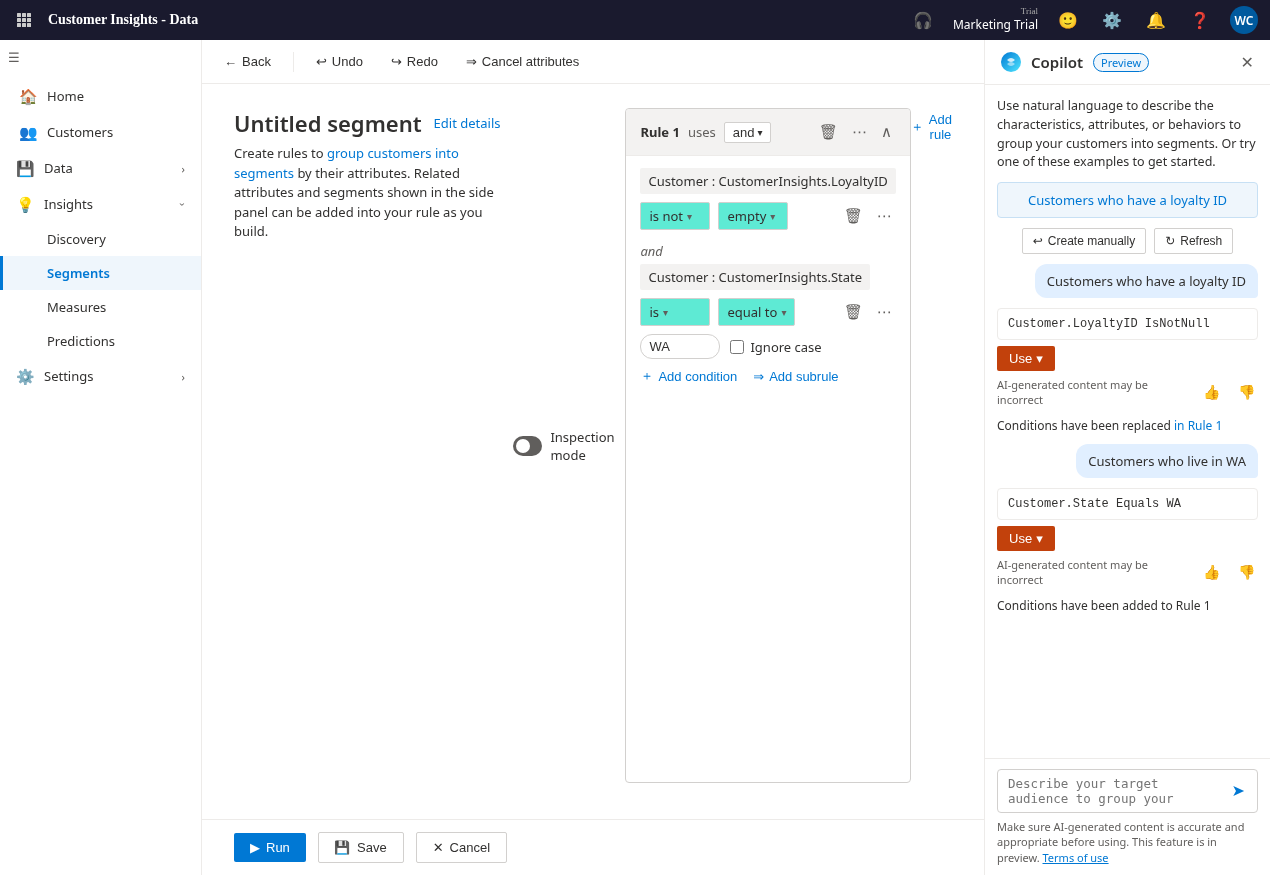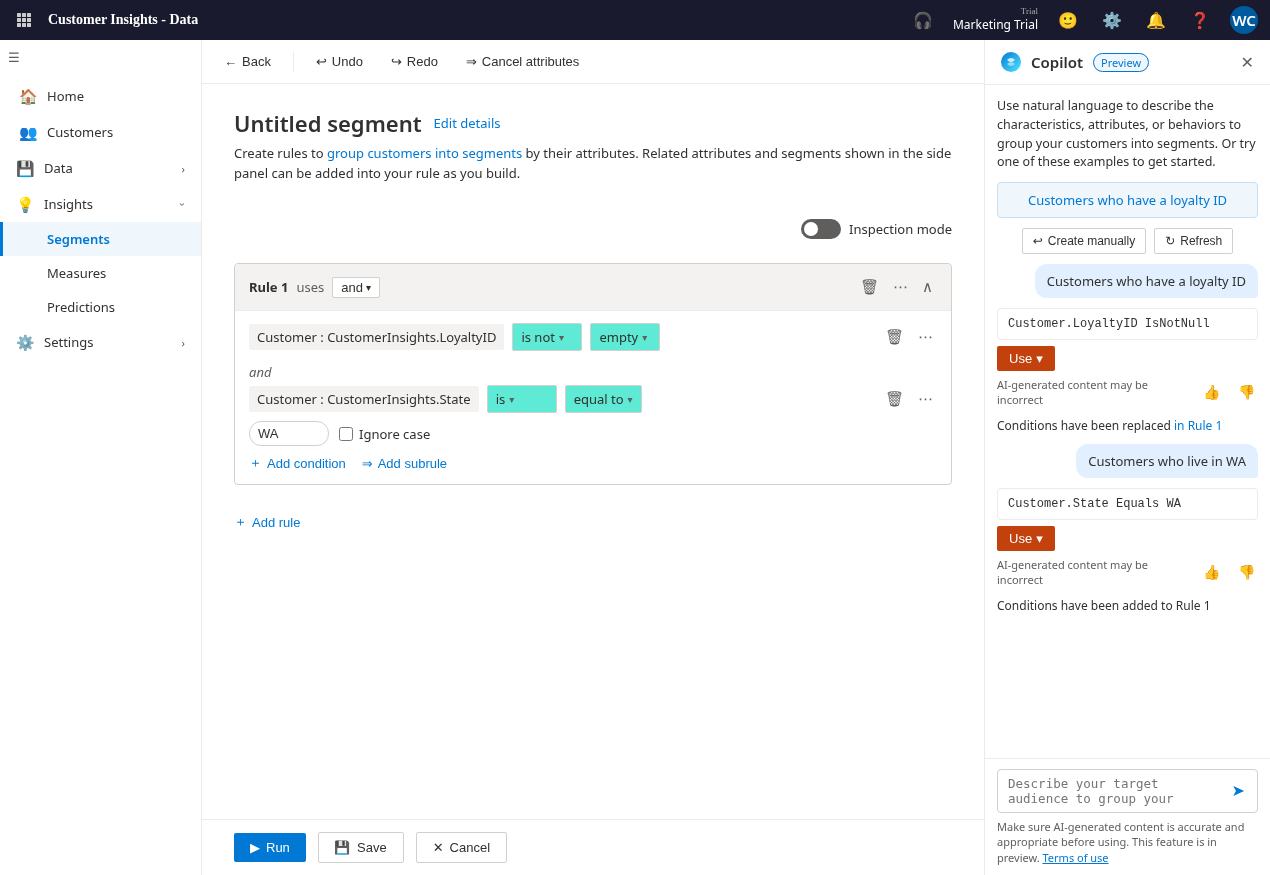--- a/index.html
+++ b/index.html
@@ -8,21 +8,21 @@
     
     .topbar { background: #1a1a2e; color: #fff; height: 40px; display: flex; align-items: center; padding: 0 12px; gap: 12px; flex-shrink: 0; }
     .topbar-grid { display: flex; align-items: center; gap: 6px; cursor: pointer; padding: 4px; }
     .topbar-grid svg { width: 16px; height: 16px; fill: #ccc; }
     .topbar-title { font-size: 14px; font-weight: 600; color: #fff; flex: 1; font-family: Liberation Serif, serif; }
     .topbar-right { display: flex; align-items: center; gap: 16px; }
     .topbar-trial { display: flex; flex-direction: column; align-items: flex-end; }
     .topbar-trial .trial-label { font-size: 9px; color: #aaa; line-height: 1; font-family: Liberation Serif, serif; }
     .topbar-trial .trial-name { font-size: 12px; color: #fff; }
     .topbar-icon { width: 28px; height: 28px; display: flex; align-items: center; justify-content: center; cursor: pointer; color: #ccc; font-size: 16px; border-radius: 50%; }
-    .avatar { width: 28px; height: 28px; border-radius: 50%; background: #005a9e; color: #fff; display: flex; align-items: center; justify-content: center; font-size: 15px; font-weight: 600; cursor: pointer; }
+    .avatar { width: 28px; height: 28px; border-radius: 50%; background: #005a9e; color: #fff; display: flex; align-items: center; justify-content: center; font-size: 12px; font-weight: 600; cursor: pointer; }
 
     
     .main-layout { display: flex; flex: 1; overflow: hidden; }
 
     
     .sidebar { width: 202px; background: #fff; border-right: 1px solid #edebe9; display: flex; flex-direction: column; flex-shrink: 0; overflow-y: auto; }
     .sidebar-hamburger { padding: 8px; cursor: pointer; display: flex; align-items: center; color: #605e5c; }
     .sidebar-nav { padding: 4px 0; }
     .nav-item { display: flex; align-items: center; gap: 10px; padding: 8px 16px; cursor: pointer; color: #323130; font-size: 13px; border-left: 3px solid transparent; }
     .nav-item.active { border-left-color: #0078d4; background: #eff6fc; color: #0078d4; font-weight: 600; }
@@ -35,21 +35,21 @@
 
     
     .content-area { flex: 1; display: flex; flex-direction: column; overflow: hidden; }
 
     
     .toolbar { background: #fff; border-bottom: 1px solid #edebe9; padding: 0 16px; height: 44px; display: flex; align-items: center; gap: 16px; flex-shrink: 0; }
     .toolbar-btn { display: flex; align-items: center; gap: 5px; background: none; border: none; cursor: pointer; font-size: 13px; color: #323130; padding: 4px 6px; border-radius: 2px; }
     .toolbar-separator { width: 1px; height: 20px; background: #edebe9; }
 
     
-    .page-content { flex: 1; overflow-y: auto; padding: 24px 32px; display: flex; flex-direction: column; gap: 12px; background: #fff; }
+    .page-content { flex: 1; overflow-y: auto; padding: 24px 32px; display: flex; flex-direction: row; gap: 0; background: #fff; }
     .page-header { margin-bottom: 8px; }
     .page-title-row { display: flex; align-items: center; gap: 12px; margin-bottom: 6px; }
     .page-title { font-size: 22px; font-weight: 600; color: #323130; }
     .edit-details-link { font-size: 13px; color: #0078d4; cursor: pointer; text-decoration: none; }
     .page-subtitle { font-size: 13px; color: #323130; line-height: 1.5; margin-bottom: 16px; }
     .page-subtitle a { color: #0078d4; }
 
     
     .inspection-row { display: flex; justify-content: flex-end; align-items: center; gap: 8px; margin-bottom: 12px; }
     .toggle { position: relative; width: 40px; height: 20px; }
@@ -184,20 +184,23 @@
         <span class="nav-icon">💾</span>
         <span>Data</span>
         <span class="nav-chevron">›</span>
       </div>
       <div class="nav-group-header">
         <span class="nav-icon">💡</span>
         <span>Insights</span>
         <span class="nav-chevron" style="transform:rotate(90deg); display:inline-block;">›</span>
       </div>
       <div class="nav-sub">
+        <div class="nav-item">
+          <span>Discovery</span>
+        </div>
         <div class="nav-item active">
           <span>Segments</span>
         </div>
         <div class="nav-item">
           <span>Measures</span>
         </div>
         <div class="nav-item">
           <span>Predictions</span>
         </div>
       </div>

